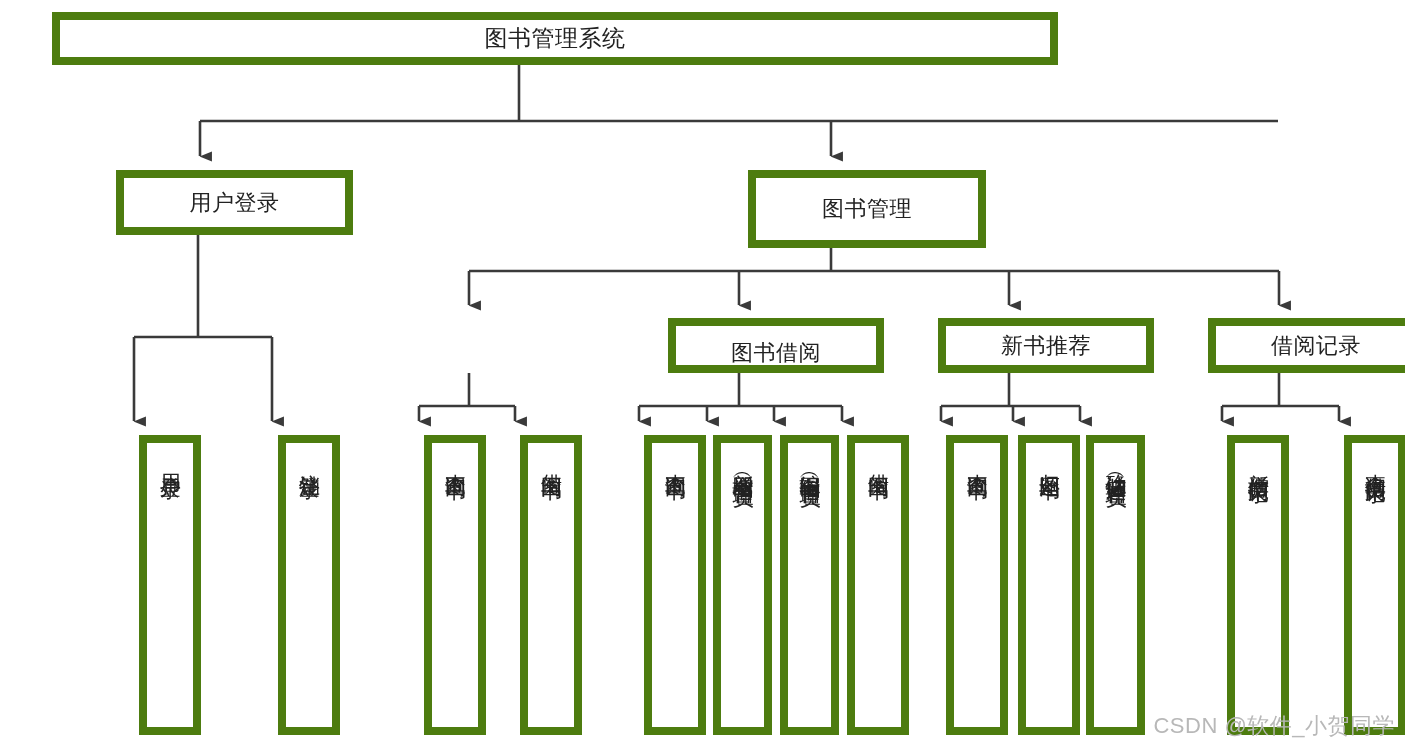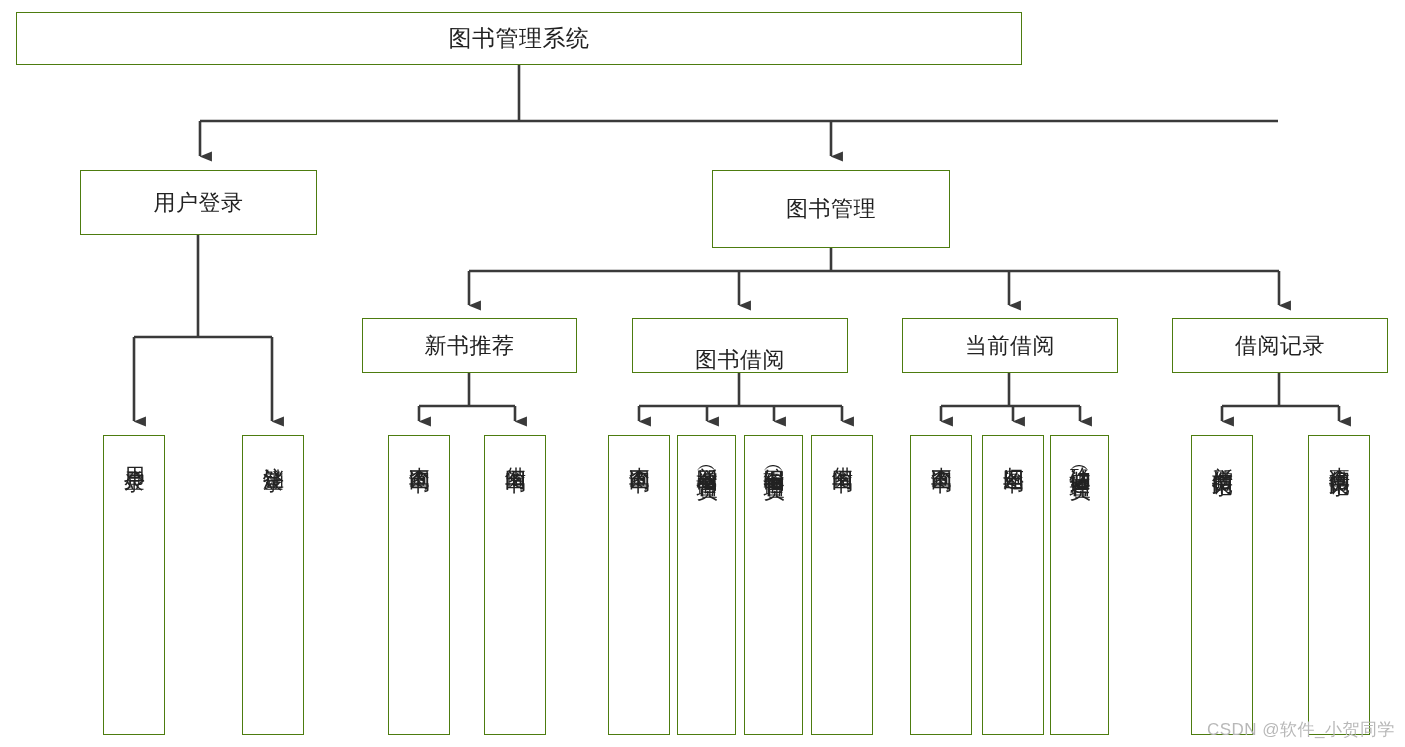--- a/index.html
+++ b/index.html
@@ -11,26 +11,27 @@
     position:relative;
   }
   #diagram{
     position:absolute;left:0;top:0;width:1405px;height:747px;
   }
   svg#wires{position:absolute;left:0;top:0;width:1405px;height:747px;pointer-events:none;}
   .node{
     position:absolute;
     box-sizing:border-box;
     background:#ffffff;
-    border:1px solid #4d7c0f;
+    border:8px solid #4d7c0f;
     display:flex;
     align-items:center;
     justify-content:center;
     color:#1b1b1b;
     z-index:2;
+    margin-left:36px;
   }
   .node .lbl{
     font-size:22px;
     line-height:1.15;
     letter-spacing:.5px;
     white-space:nowrap;
     color:#222;
   }
   .node.root .lbl{font-size:23px;}
   .node.leaf{
@@ -44,21 +45,21 @@
     font-size:21px;
     line-height:1.28;
     letter-spacing:2px;
     white-space:normal;
     max-height:300px;
   }
   .watermark{
     position:absolute;
     right:10px;
     bottom:6px;
-    font-size:17px;
+    font-size:22px;
     color:#b8b8b8;
     z-index:5;
     white-space:nowrap;
     letter-spacing:.5px;
   }
 </style>
 </head>
 <body>
 
 <div id="diagram">
@@ -117,28 +118,25 @@
     <span class="lbl">图书管理系统</span>
   </div>
 
   <div class="node" style="left:80px;top:170px;width:237px;height:65px;">
     <span class="lbl">用户登录</span>
   </div>
   <div class="node" style="left:712px;top:170px;width:238px;height:78px;">
     <span class="lbl">图书管理</span>
   </div>
 
-  <div class="node" style="left:362px;top:318px;width:215px;height:55px;">
-    <span class="lbl">新书推荐</span>
-  </div>
   <div class="node" style="left:632px;top:318px;width:216px;height:55px;align-items:flex-end;">
     <span class="lbl">图书借阅</span>
   </div>
   <div class="node" style="left:902px;top:318px;width:216px;height:55px;">
-    <span class="lbl">当前借阅</span>
+    <span class="lbl">新书推荐</span>
   </div>
   <div class="node" style="left:1172px;top:318px;width:216px;height:55px;">
     <span class="lbl">借阅记录</span>
   </div>
 
   <div class="node leaf" style="left:103px;top:435px;width:62px;height:300px;">
     <span class="lbl">用户登录</span>
   </div>
   <div class="node leaf" style="left:242px;top:435px;width:62px;height:300px;">
     <span class="lbl">注销登录</span>

